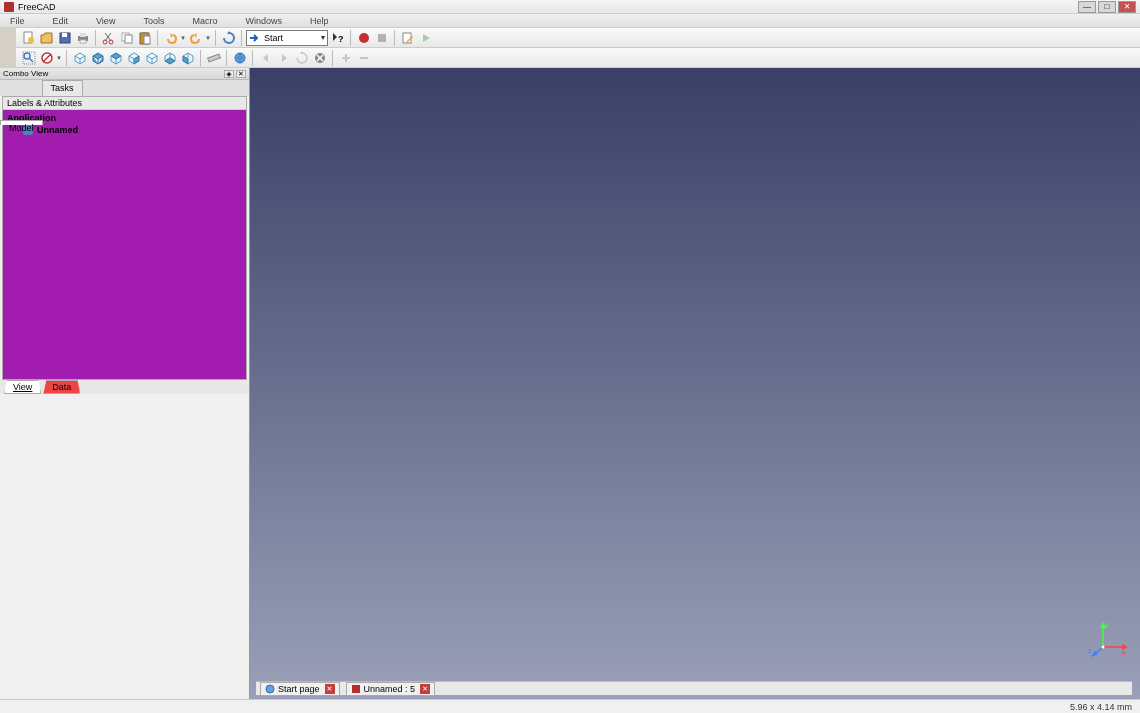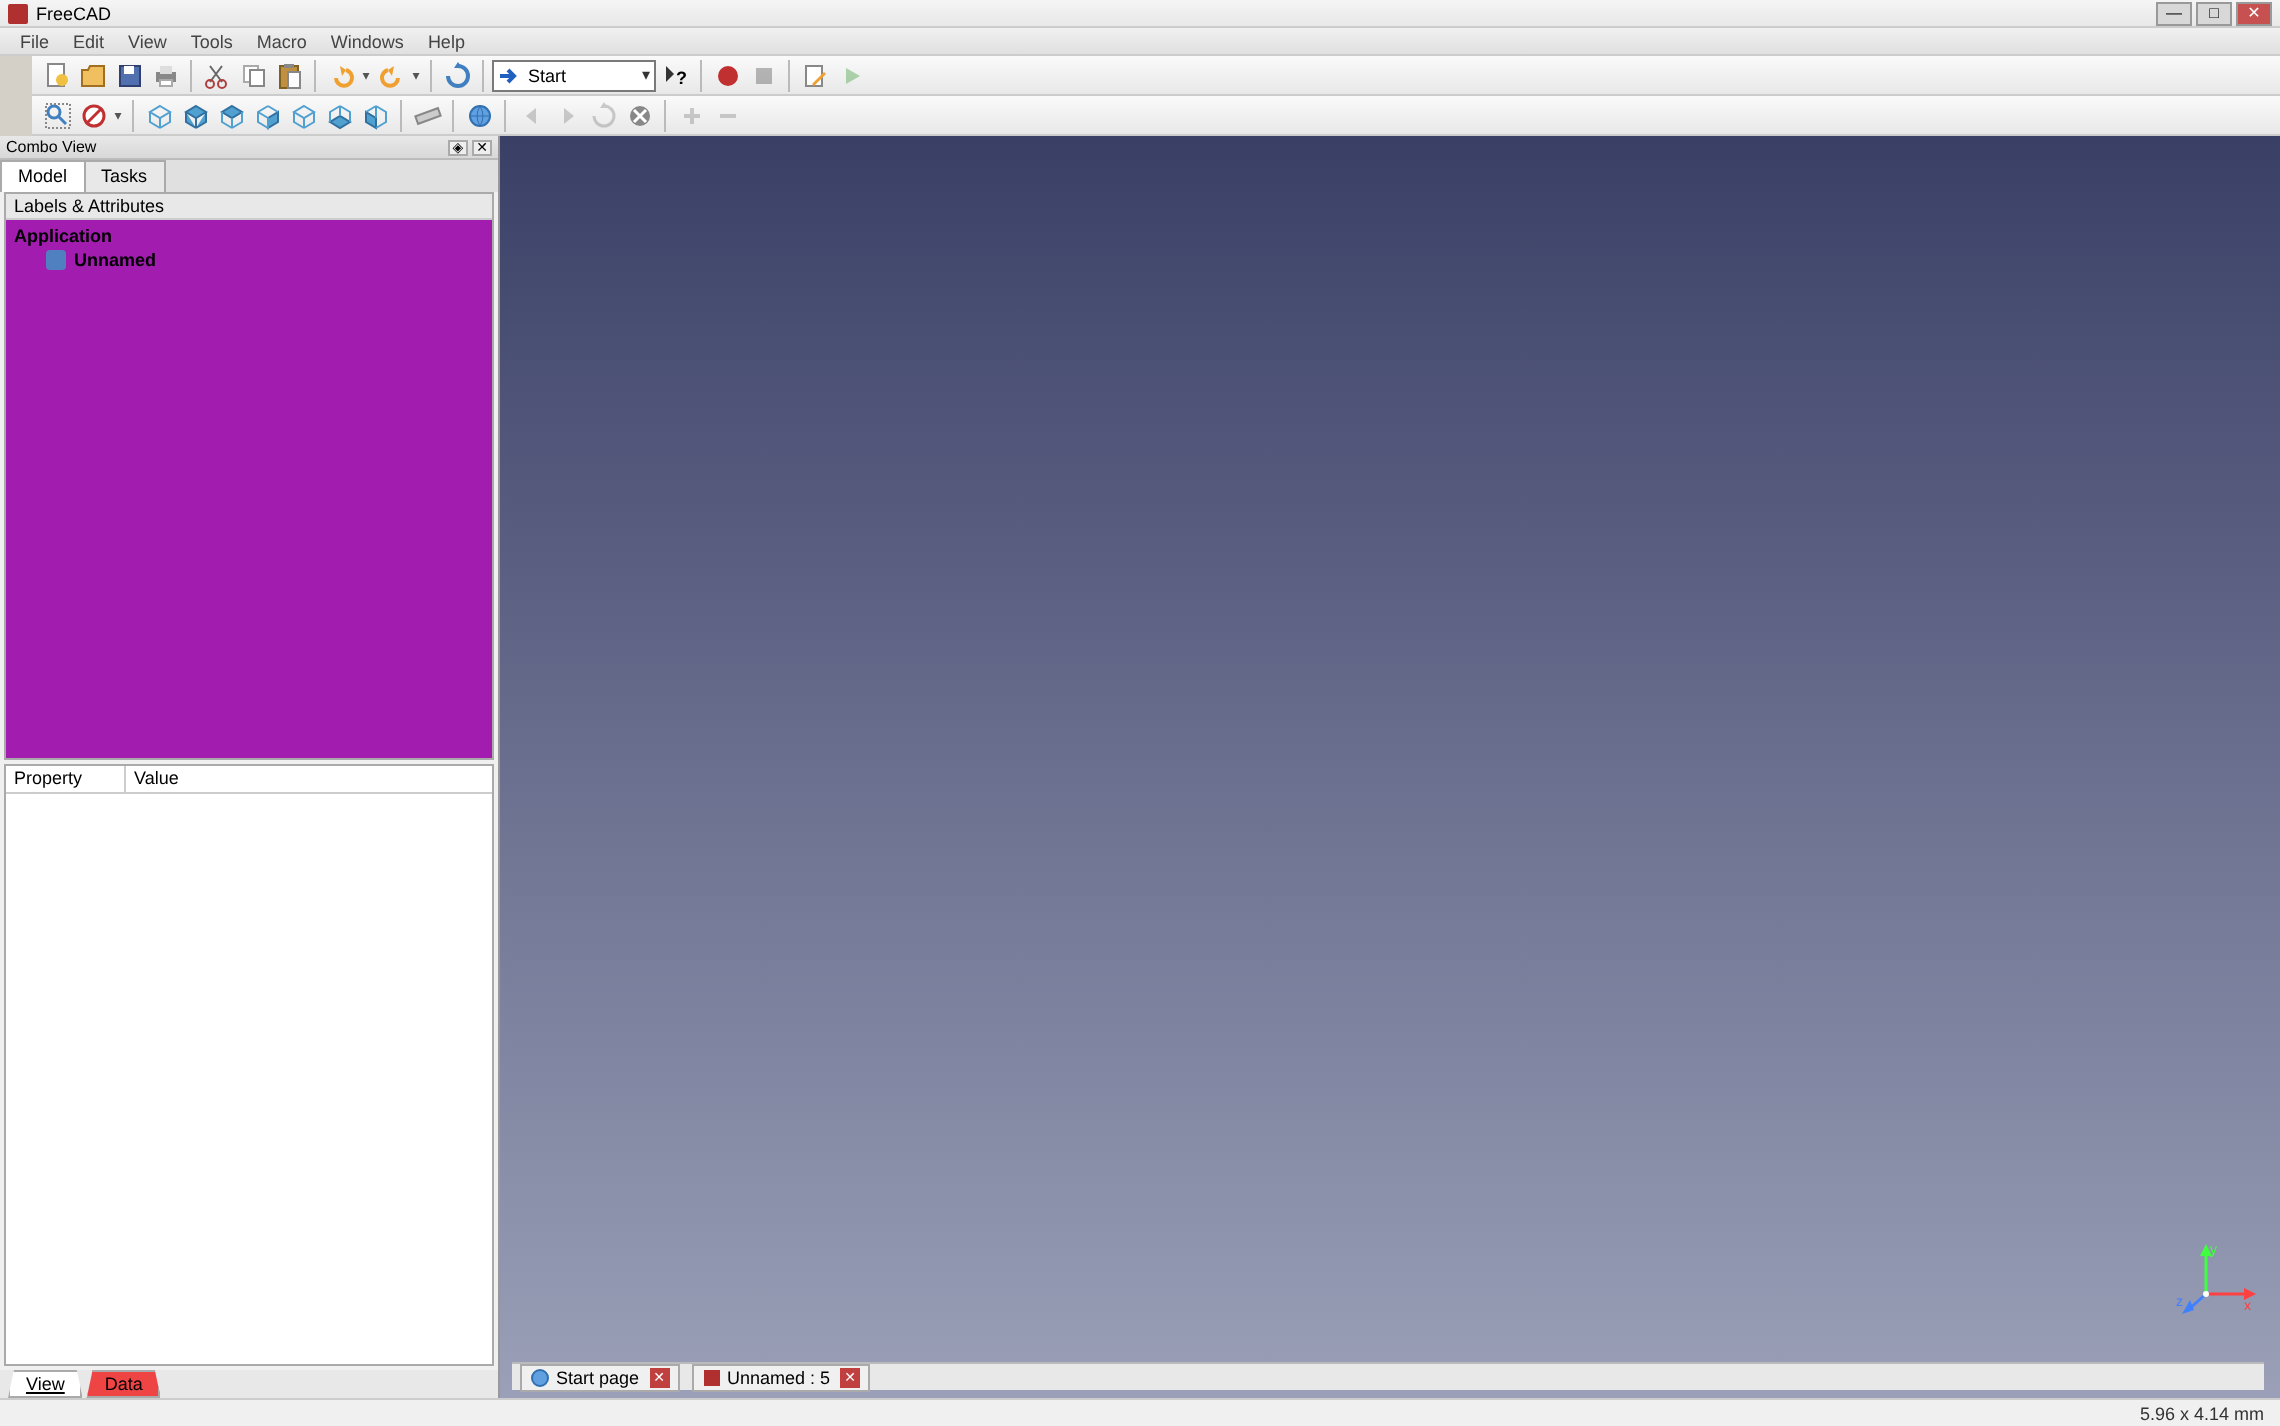--- a/index.html
+++ b/index.html
@@ -7,21 +7,21 @@
   
   
   .titlebar { height: 14px; background: linear-gradient(to bottom, #f5f5f5, #e8e8e8); display: flex; align-items: center; justify-content: space-between; padding: 0 4px; font-size: 9px; border-bottom: 1px solid #ccc; }
   .titlebar-left { display: flex; align-items: center; gap: 4px; }
   .app-icon { width: 10px; height: 10px; background: #b03030; border-radius: 1px; }
   .titlebar-buttons { display: flex; gap: 2px; }
   .titlebar-btn { width: 18px; height: 12px; background: #d8d8d8; border: 1px solid #999; font-size: 8px; display: flex; align-items: center; justify-content: center; cursor: pointer; }
   .titlebar-btn.close { background: #c75050; color: #fff; }
   
   
-  .menubar { height: 14px; background: linear-gradient(to bottom, #f0f0f0, #e0e0e0); display: flex; align-items: center; padding: 0 4px; gap: 0; font-size: 9px; color: #444; border-bottom: 1px solid #ccc; }
+  .menubar { height: 14px; background: linear-gradient(to bottom, #f0f0f0, #e0e0e0); display: flex; align-items: center; padding: 0 4px; gap: 16px; font-size: 9px; color: #444; border-bottom: 1px solid #ccc; }
   .menubar span { padding: 0 6px; cursor: pointer; }
   
   
   .toolbar-row { height: 20px; background: linear-gradient(to bottom, #fafafa, #e8e8e8); display: flex; align-items: center; padding: 0 4px; gap: 1px; border-bottom: 1px solid #ccc; margin-left: 16px; }
   .tb-btn { width: 17px; height: 17px; display: flex; align-items: center; justify-content: center; cursor: pointer; border: 1px solid transparent; border-radius: 2px; }
   .tb-sep { width: 1px; height: 16px; background: #bbb; margin: 0 3px; }
   .tb-dd { width: 6px; height: 17px; display:flex; align-items:center; justify-content:center; font-size:7px; color:#555; cursor:pointer;}
   
   .dropdown { height: 16px; width: 82px; background: #fff; border: 1px solid #7a7a7a; display: flex; align-items: center; padding: 0 2px; font-size: 9px; gap: 3px; }
   .dropdown .arrow-icon { width: 12px; height: 12px; display:flex;align-items:center;justify-content:center; }
@@ -31,21 +31,21 @@
   .main-area { display: flex; height: calc(713px - 14px - 14px - 20px - 20px - 14px); }
   
   
   .combo-panel { width: 250px; background: #f0f0f0; border-right: 1px solid #999; display: flex; flex-direction: column; }
   .combo-header { height: 12px; background: linear-gradient(to bottom, #e8e8e8, #d8d8d8); font-size: 8px; padding: 0 3px; display: flex; align-items: center; justify-content: space-between; border-bottom: 1px solid #bbb; }
   .combo-header-btns { display: flex; gap: 2px; }
   .combo-hbtn { width: 10px; height: 8px; font-size: 7px; display:flex;align-items:center;justify-content:center; cursor:pointer; border:1px solid #aaa; background:#eee;}
   
   .combo-tabs { height: 16px; display: flex; background: #e0e0e0; }
   .combo-tab { padding: 2px 8px; font-size: 9px; border: 1px solid #aaa; background: #e8e8e8; cursor: pointer; border-bottom: none; margin-right: -1px; }
-  .combo-tab.active { background: #fff; position: relative; z-index: 1; }
+  .combo-tab.active { background: #fff; position: relative; z-index: 1; margin-top: 40px; }
   
   .tree-panel { flex: 0 0 284px; background: #a21caf; border: 1px solid #aaa; margin: 0 2px; display: flex; flex-direction: column; }
   .tree-header { height: 13px; background: #e8e8e8; font-size: 9px; padding: 0 4px; display: flex; align-items: center; border-bottom: 1px solid #ccc; }
   .tree-body { flex: 1; padding: 2px 4px; font-size: 9px; }
   .tree-item { display: flex; align-items: center; gap: 4px; padding: 1px 0; }
   .tree-item.root { font-weight: bold; align-items: center; }
   .tree-item.child { padding-left: 16px; font-weight: bold; }
   .tree-icon { width: 10px; height: 10px; background: #5080c0; border-radius: 2px; display:inline-block;}
   
   .props-panel { flex: 1; background: #fff; border: 1px solid #aaa; margin: 2px; display: flex; flex-direction: column; min-height: 280px; }
@@ -329,27 +329,20 @@
       <div class="tree-header">Labels &amp; Attributes</div>
       <div class="tree-body">
         <div class="tree-item root">
           <span>Application</span>
         </div>
         <div class="tree-item child">
           <span class="tree-icon"></span>
           <span>Unnamed</span>
         </div>
       </div>
-    </div>
-    <div class="props-panel">
-      <div class="props-header">
-        <div class="col1">Property</div>
-        <div>Value</div>
-      </div>
-      <div class="props-body"></div>
     </div>
     <div class="props-tabs">
       <div class="props-tab active">View</div>
       <div class="props-tab">Data</div>
     </div>
   </div>
 
   <div class="view3d">
     <div class="axis-gizmo">
       <svg width="40" height="40">

